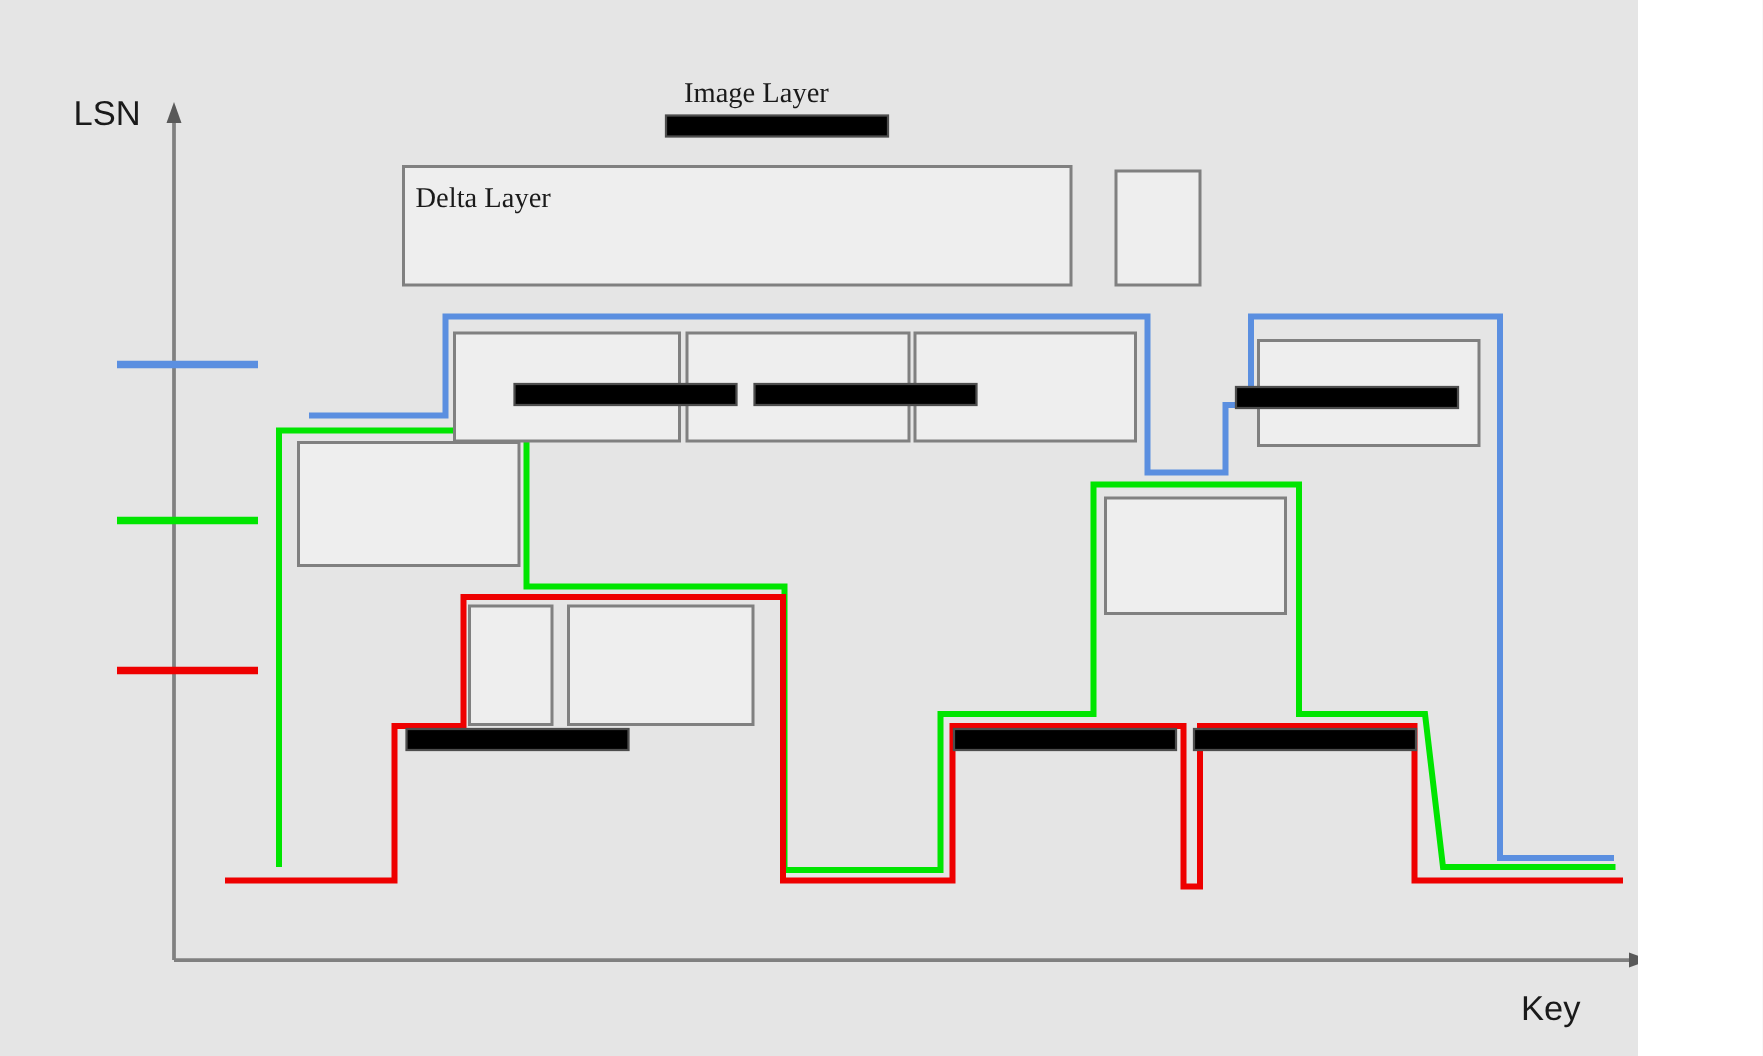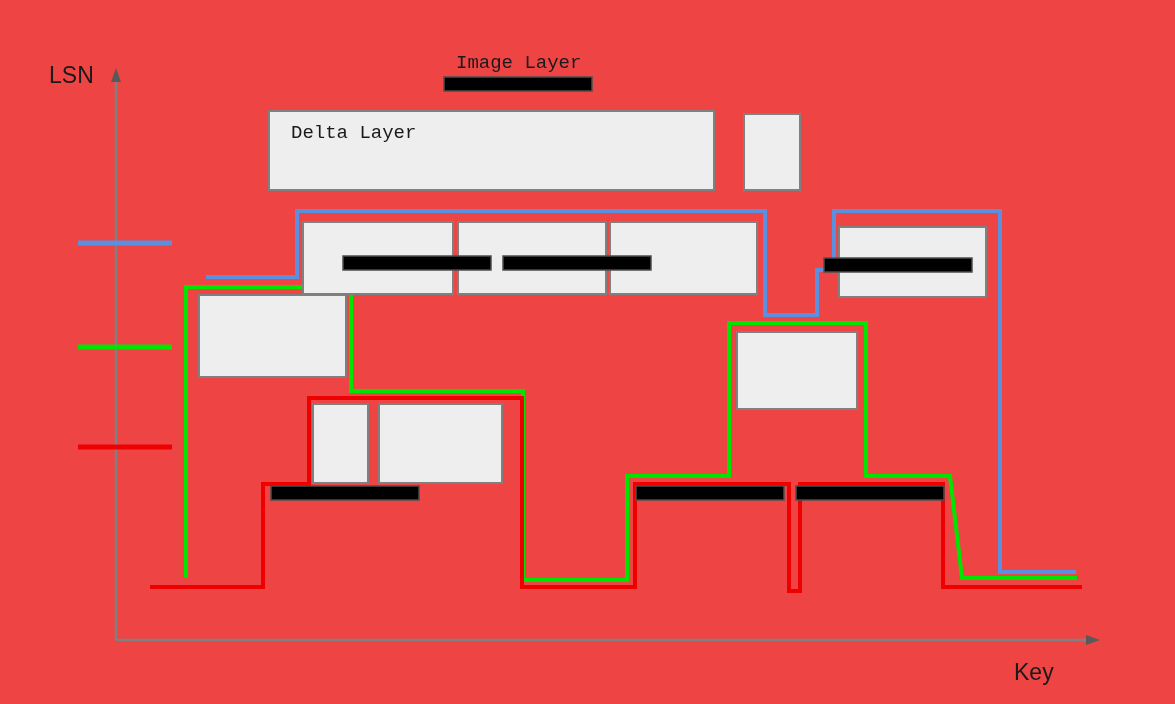--- a/index.html
+++ b/index.html
@@ -5,50 +5,50 @@
   html, body {
     margin: 0;
     padding: 0;
     background: #ffffff;
   }
   body {
     font-family: "Liberation Sans", sans-serif;
   }
   #stage {
     position: relative;
-    width: 1175px;
+    width: 1092px;
     height: 704px;
-    background: #ef4444;
+    background: #e5e5e5;
     overflow: hidden;
   }
   #canvas {
     position: absolute;
     left: 0;
     top: 0;
     width: 1175px;
     height: 704px;
   }
   .axis-label {
     position: absolute;
     font-family: "Liberation Sans", sans-serif;
     font-size: 23px;
     color: #1a1a1a;
     white-space: nowrap;
   }
   #lsn-label { left: 49px; top: 62px; }
   #key-label { left: 1014px; top: 659px; }
   .layer-text {
     position: absolute;
-    font-family: Liberation Mono, monospace;
+    font-family: Liberation Serif, serif;
     font-size: 19px;
     color: #1a1a1a;
     white-space: nowrap;
   }
   #image-layer-label { left: 456px; top: 52px; }
-  #delta-layer-label { left: 291px; top: 122px; }
+  #delta-layer-label { left: 277px; top: 122px; }
 </style>
 </head>
 <body>
 
 <div id="stage">
 
   <svg id="canvas" viewBox="0 0 1175 704" xmlns="http://www.w3.org/2000/svg">
 
     <g>
       <line x1="116" y1="78" x2="116" y2="640" stroke="#808080" stroke-width="2.5"></line>

